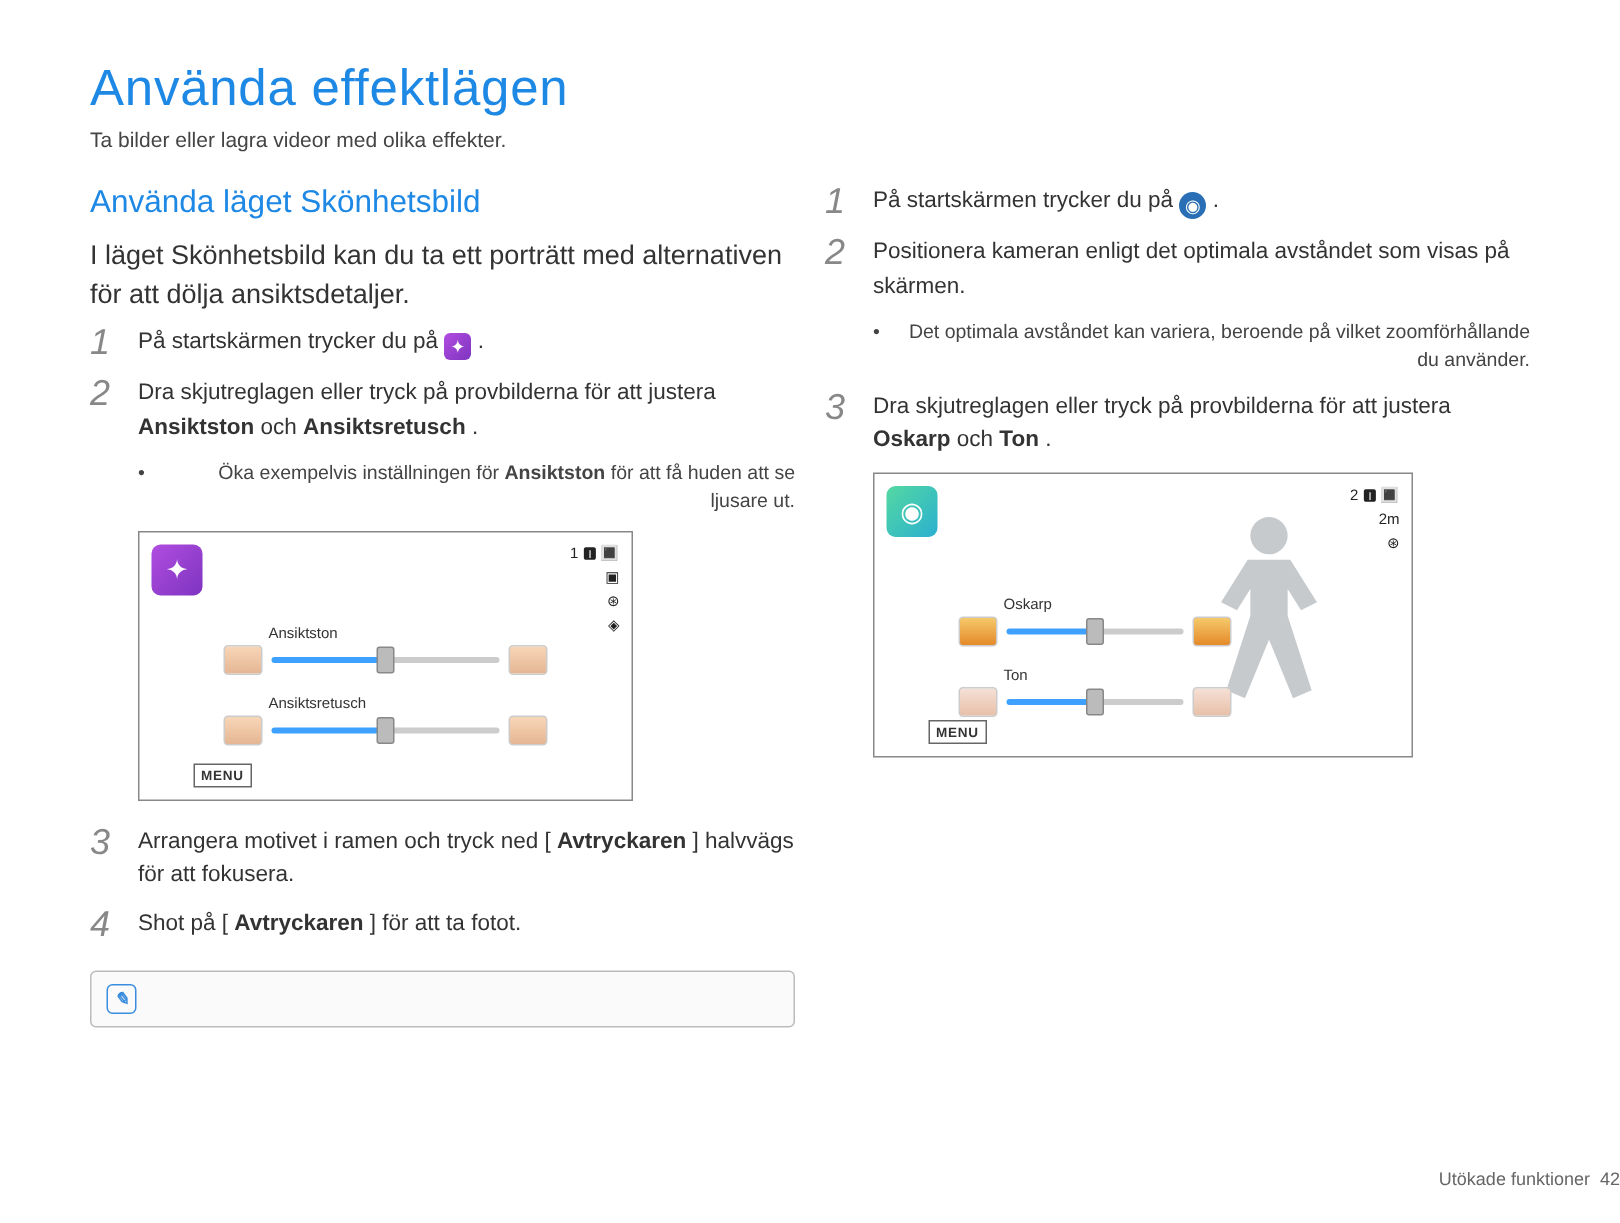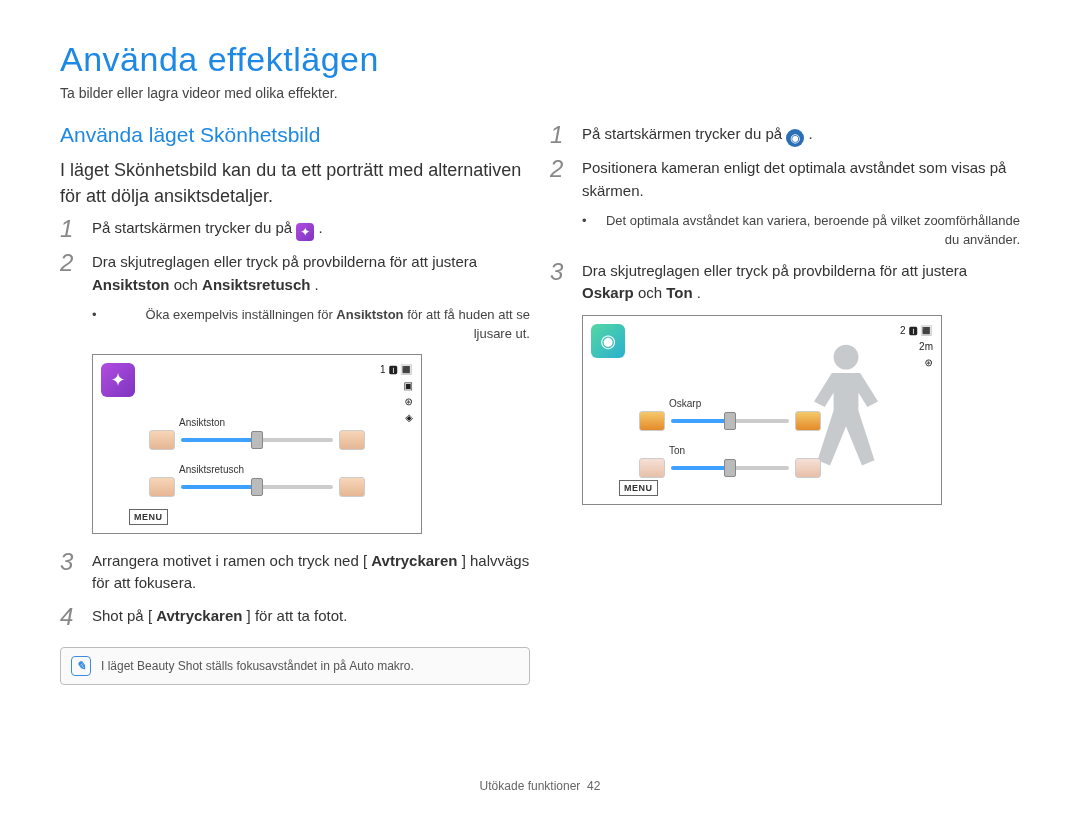--- a/index.html
+++ b/index.html
@@ -205,21 +205,21 @@
     line-height: 18px;
     font-style: italic;
     font-weight: 700;
     font-size: 12px;
     flex: 0 0 20px;
   }
   .footer {
     position: absolute;
     bottom: 22px;
     left: 0; right: 0;
-    text-align: center;
+    text-align: right;
     font-size: 12px;
     color: #666;
   }
 </style>
 </head>
 <body>
 
 <h1 class="page-title">Använda effektlägen</h1>
 <p class="page-subtitle">Ta bilder eller lagra videor med olika effekter.</p>
 
@@ -303,21 +303,20 @@
         <span class="step-text">
           <span>Shot på [</span>
           <b>Avtryckaren</b>
           <span>] för att ta fotot.</span>
         </span>
       </li>
     </ul>
 
     <div class="note-box">
       <div class="note-icon">✎</div>
-      <div>I läget Beauty Shot ställs fokusavståndet in på Auto makro.</div>
     </div>
   </div>
 
   <div class="col">
 
     <ul class="steps">
       <li class="step">
         <span class="step-num">1</span>
         <span class="step-text">
           <span>På startskärmen trycker du på </span>

